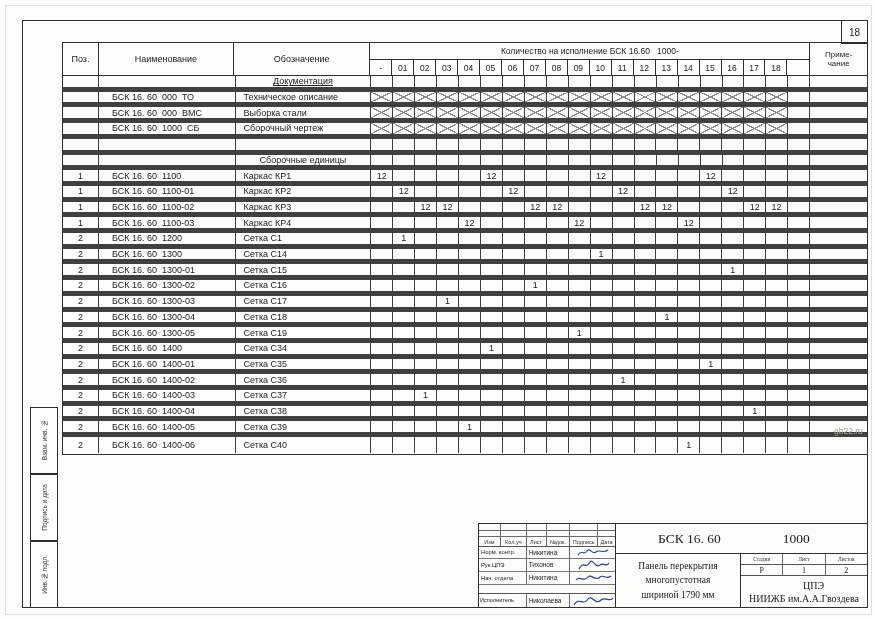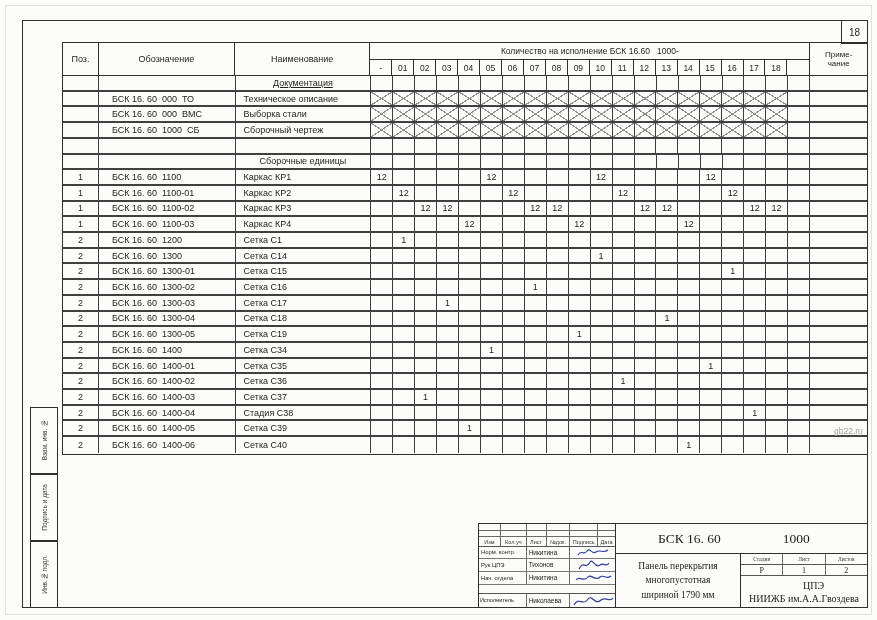--- a/index.html
+++ b/index.html
@@ -23,21 +23,21 @@
   .th{box-sizing:border-box;border-right:1.1px solid #2f2f2f;display:flex;align-items:center;justify-content:center;font-size:9px;}
   .th.pos{width:36px}.th.des{width:137px}.th.nam{width:136px}
   .qgroup{width:440px;display:flex;flex-direction:column;border-right:1.1px solid #2f2f2f;box-sizing:border-box;}
   .qtitle{height:17px;border-bottom:1.1px solid #2f2f2f;display:flex;align-items:center;justify-content:center;
           font-size:8.5px;box-sizing:border-box;white-space:pre;}
   .qcols{flex:1;display:flex;}
   .qcol{width:22px;box-sizing:border-box;border-right:1px solid #2f2f2f;display:flex;align-items:center;justify-content:center;font-size:8.5px;}
   .qcol:last-child{border-right:none;}
   .th.note{width:57px;border-right:none;flex-direction:column;font-size:8px;line-height:1.15;justify-content:center;}
   .tbody{height:377px;}
-  .trow{display:flex;height:15.71px;box-sizing:border-box;border-bottom:2px solid #404040;}
+  .trow{display:flex;height:15.71px;box-sizing:border-box;border-bottom:5px solid #404040;}
   .trow:last-child{border-bottom:none;}
   .td{box-sizing:border-box;border-right:1.05px solid #3d3d3d;font-size:9px;display:flex;align-items:center;overflow:visible;}
   .td.pos{width:36px;justify-content:center;}
   .td.des{width:137px;padding-left:13px;white-space:pre;}
   .td.nam{width:136px;padding-left:8px;}
   .td.nam.center{justify-content:center;padding-left:0;}
   .td.qty{width:22px;justify-content:center;}
   .td.note{width:57px;border-right:none;}
   .u{text-decoration:underline;}
   .crossed{background:
@@ -97,22 +97,22 @@
 <div class="vbox" style="top:474px;height:67px;">
   <span class="vtext">Подпись и дата</span>
 </div>
 <div class="vbox" style="top:541px;height:67px;">
   <span class="vtext">Инв.№ подл.</span>
 </div>
 
 <div class="spec">
     <div class="thead">
       <div class="th pos">Поз.</div>
+      <div class="th nam">Наименование</div>
       <div class="th des">Обозначение</div>
-      <div class="th nam">Наименование</div>
       <div class="qgroup">
         <div class="qtitle">Количество на исполнение БСК 16.60   1000-</div>
         <div class="qcols">
           <div class="qcol">-</div>
           <div class="qcol">01</div>
           <div class="qcol">02</div>
           <div class="qcol">03</div>
           <div class="qcol">04</div>
           <div class="qcol">05</div>
           <div class="qcol">06</div>
@@ -722,21 +722,21 @@
         <div class="td qty"></div>
         <div class="td qty"></div>
         <div class="td qty"></div>
         <div class="td qty"></div>
         <div class="td note"></div>
       </div>
       <div class="trow">
         <div class="td pos">2</div>
         <div class="td des">БСК 16. 60  1400-04</div>
         <div class="td nam">
-          <span>Стадия С38</span>
+          <span>Сетка С38</span>
         </div>
         <div class="td qty"></div>
         <div class="td qty"></div>
         <div class="td qty"></div>
         <div class="td qty"></div>
         <div class="td qty"></div>
         <div class="td qty"></div>
         <div class="td qty"></div>
         <div class="td qty"></div>
         <div class="td qty"></div>

